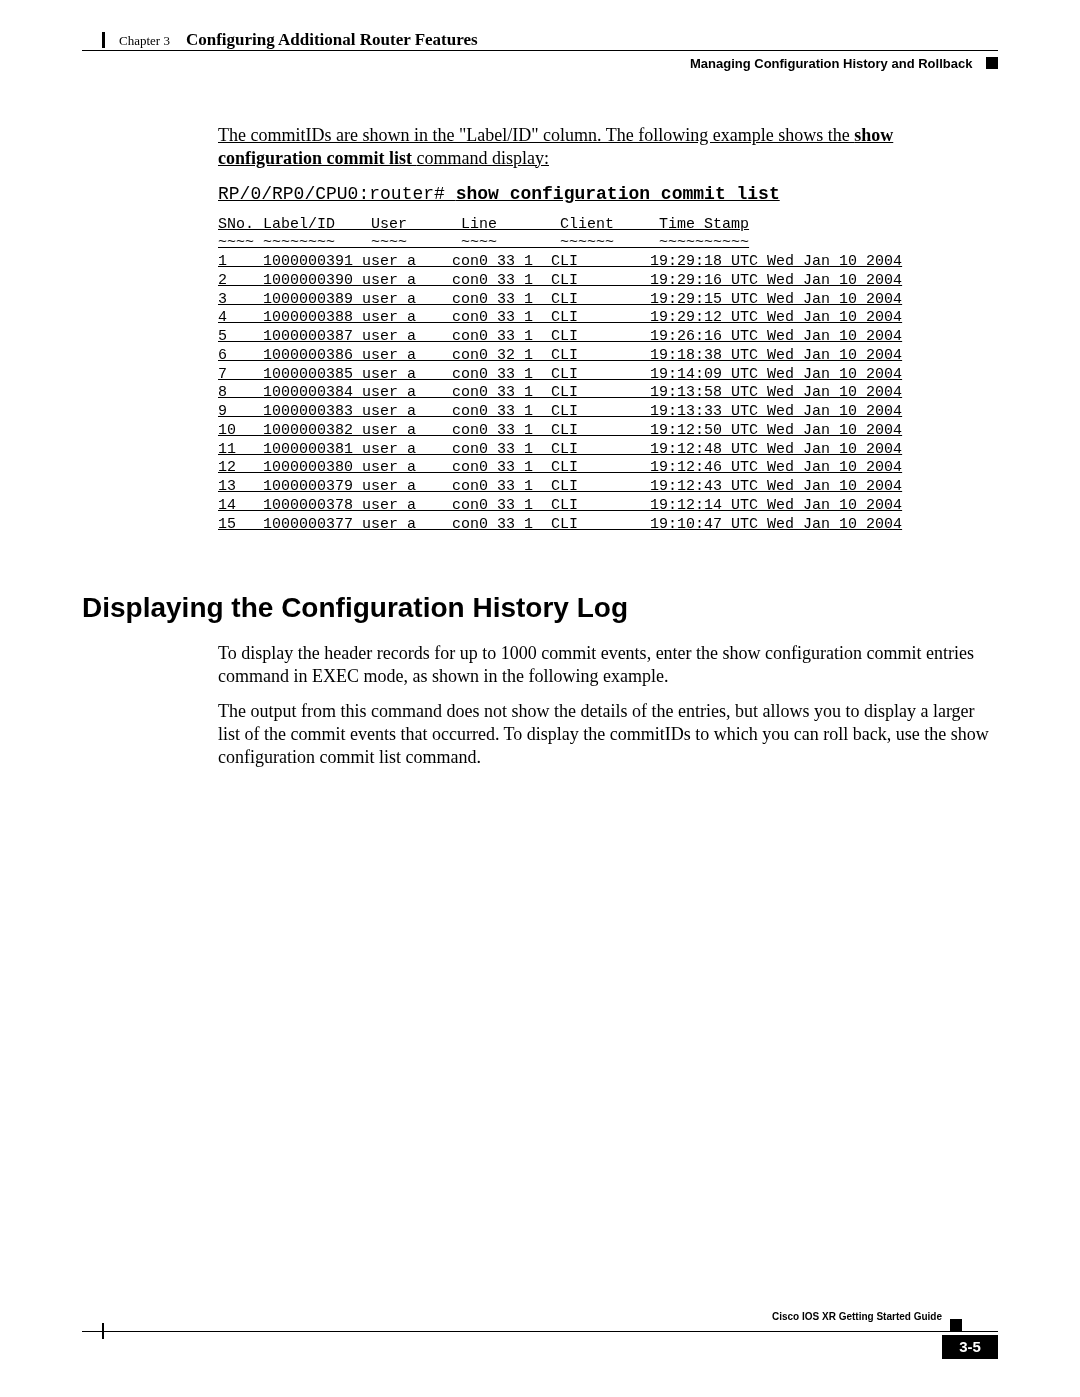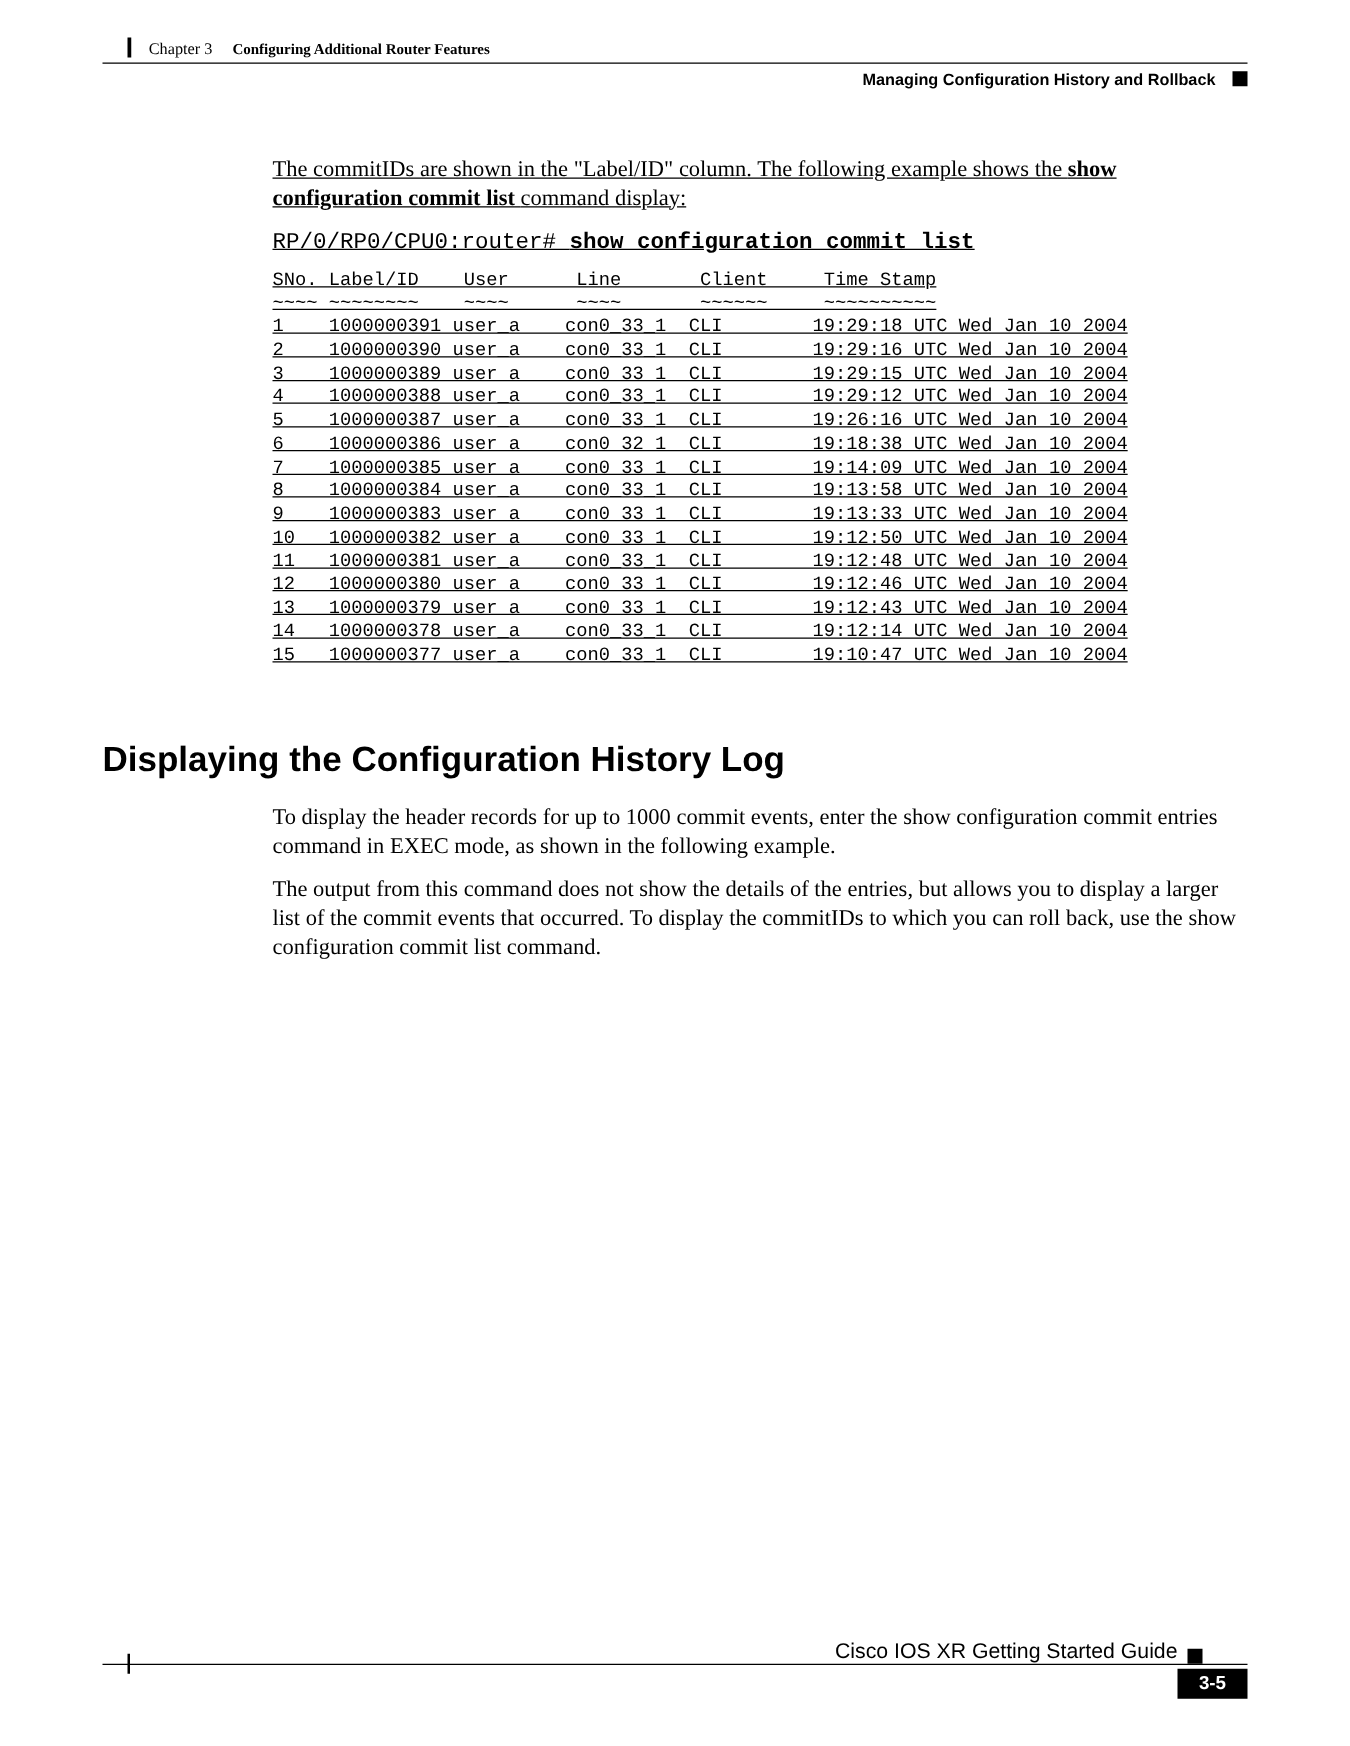--- a/index.html
+++ b/index.html
@@ -35,21 +35,21 @@
     background: #000;
     vertical-align: -3px;
     margin-right: 10px;
   }
   .runhead-chapter {
     font-weight: 400;
     font-size: 13px;
   }
   .runhead-title {
     font-weight: 700;
-    font-size: 12px;
+    font-size: 17px;
     margin-left: 12px;
   }
   .runhead-hr {
     position: absolute;
     left: 0;
     right: 0;
     top: 20px;
     height: 1px;
     background: #000;
   }
@@ -142,22 +142,22 @@
     top: -8px;
     width: 2px;
     height: 16px;
     background: #000;
   }
   .footer-title {
     position: absolute;
     right: 56px;
     top: -20px;
     font-family: Arial, Helvetica, sans-serif;
-    font-size: 17px;
-    font-weight: 400;
+    font-size: 10px;
+    font-weight: 700;
   }
   .footer-sq {
     position: absolute;
     right: 36px;
     top: -12px;
     width: 12px;
     height: 12px;
     background: #000;
   }
   .footer-pagebox {

